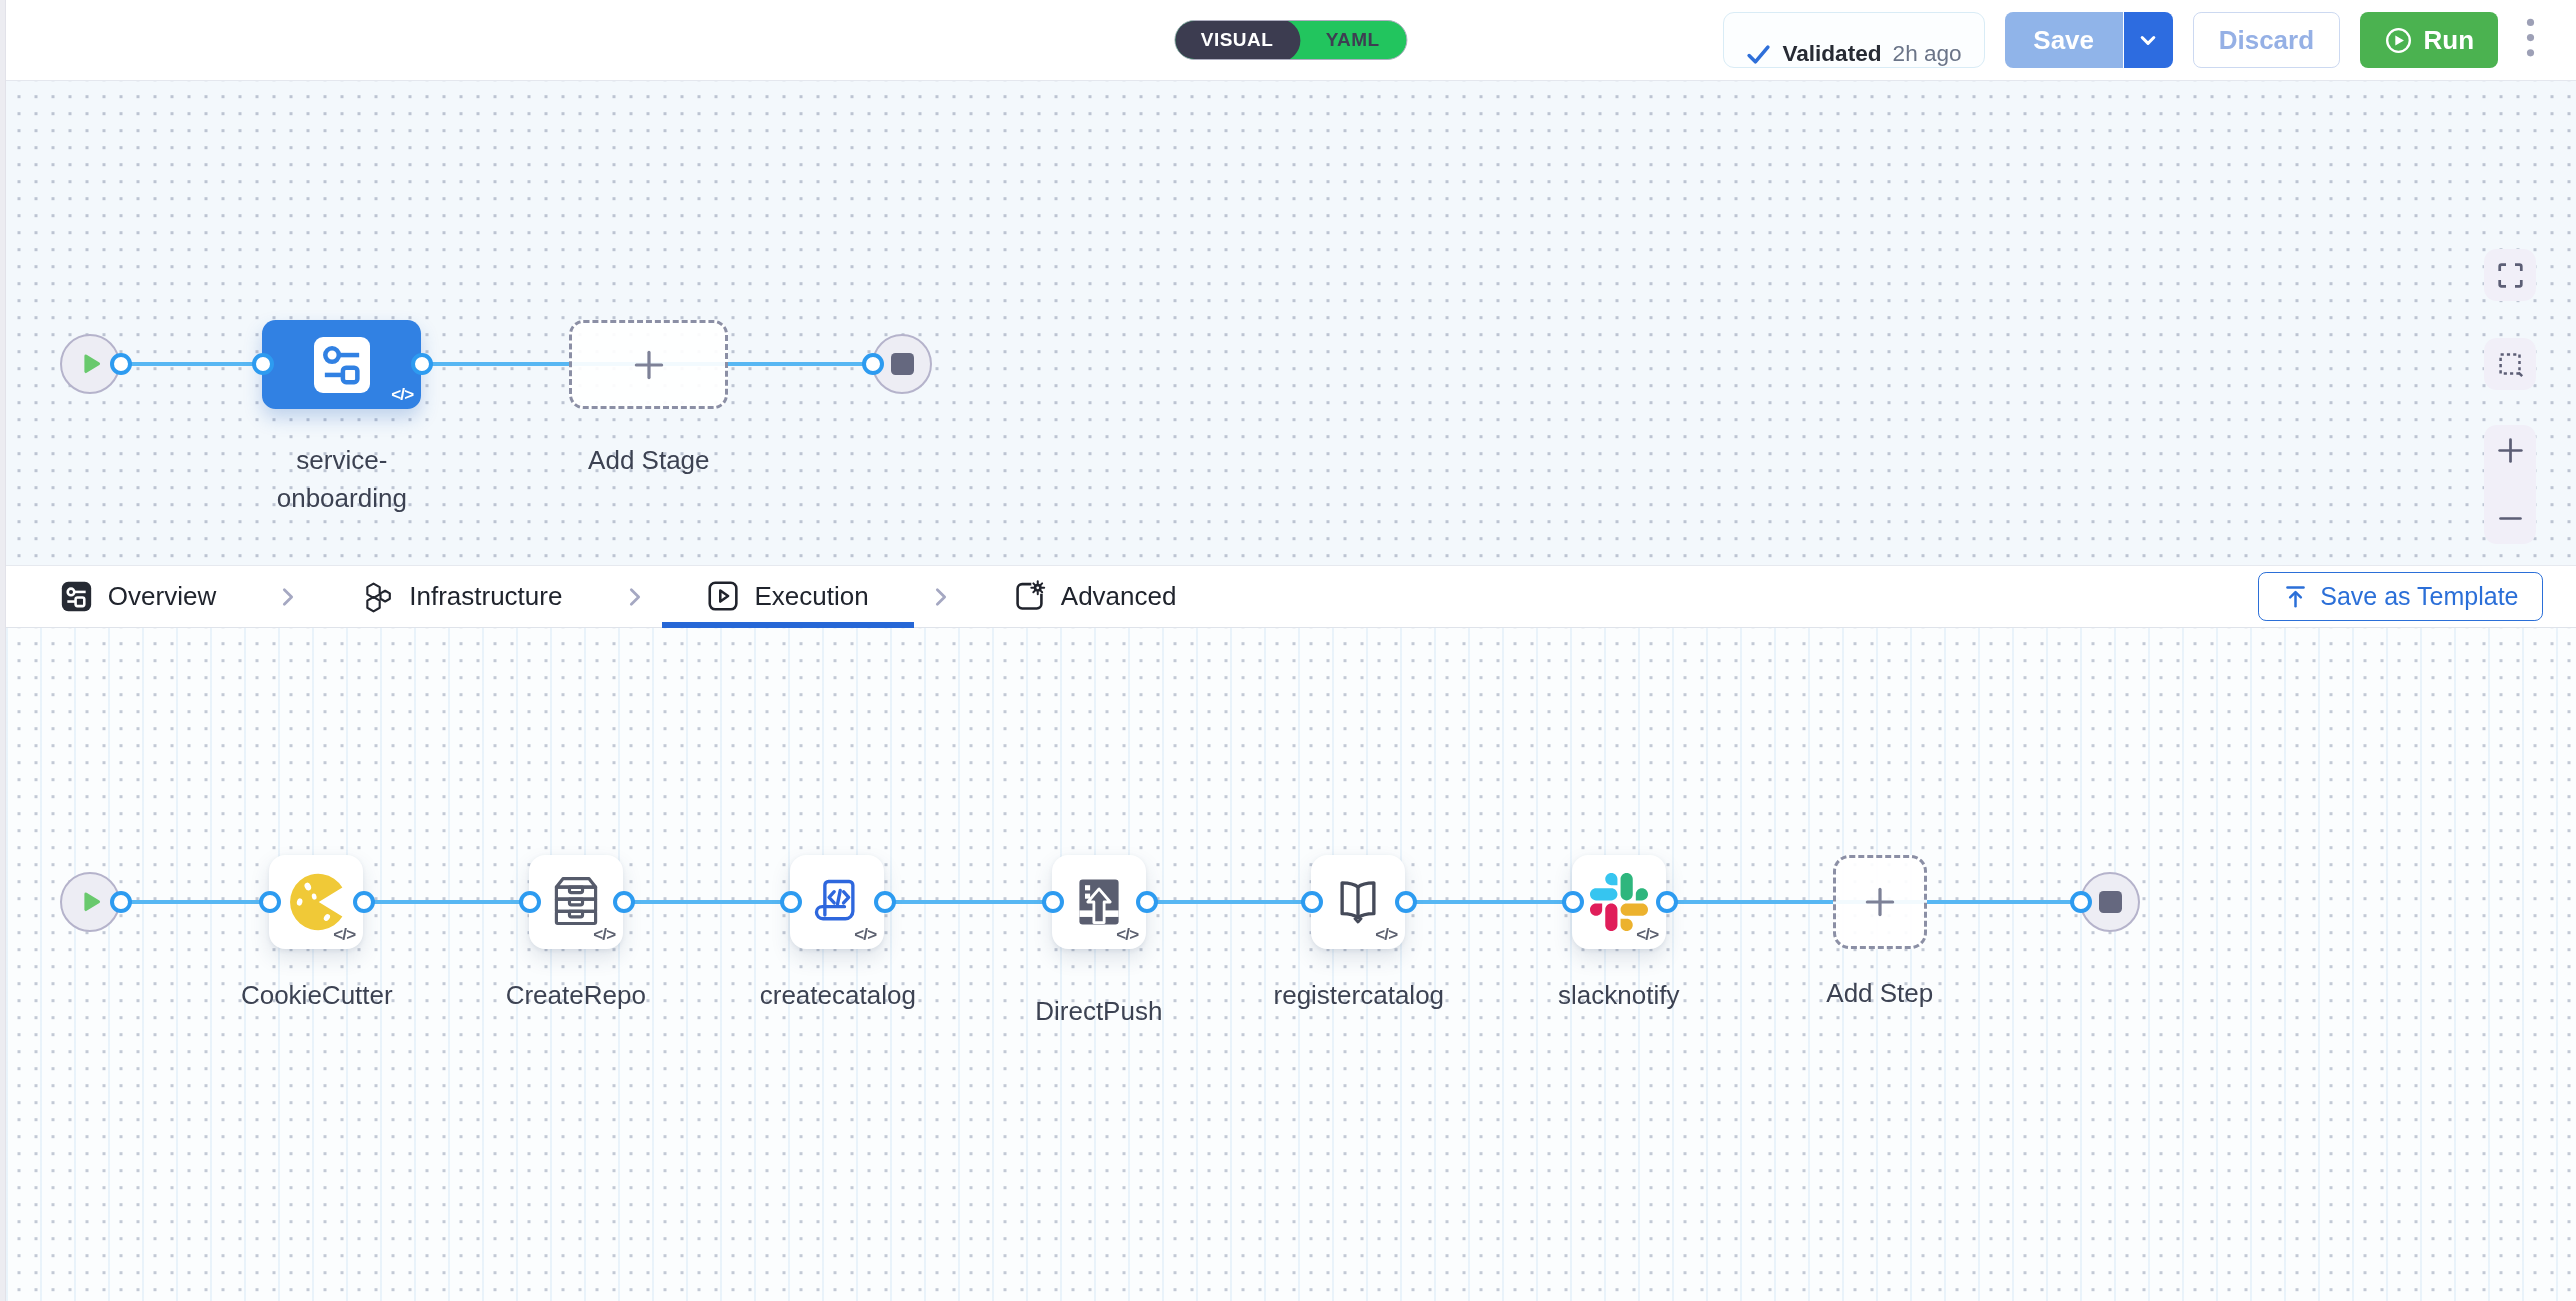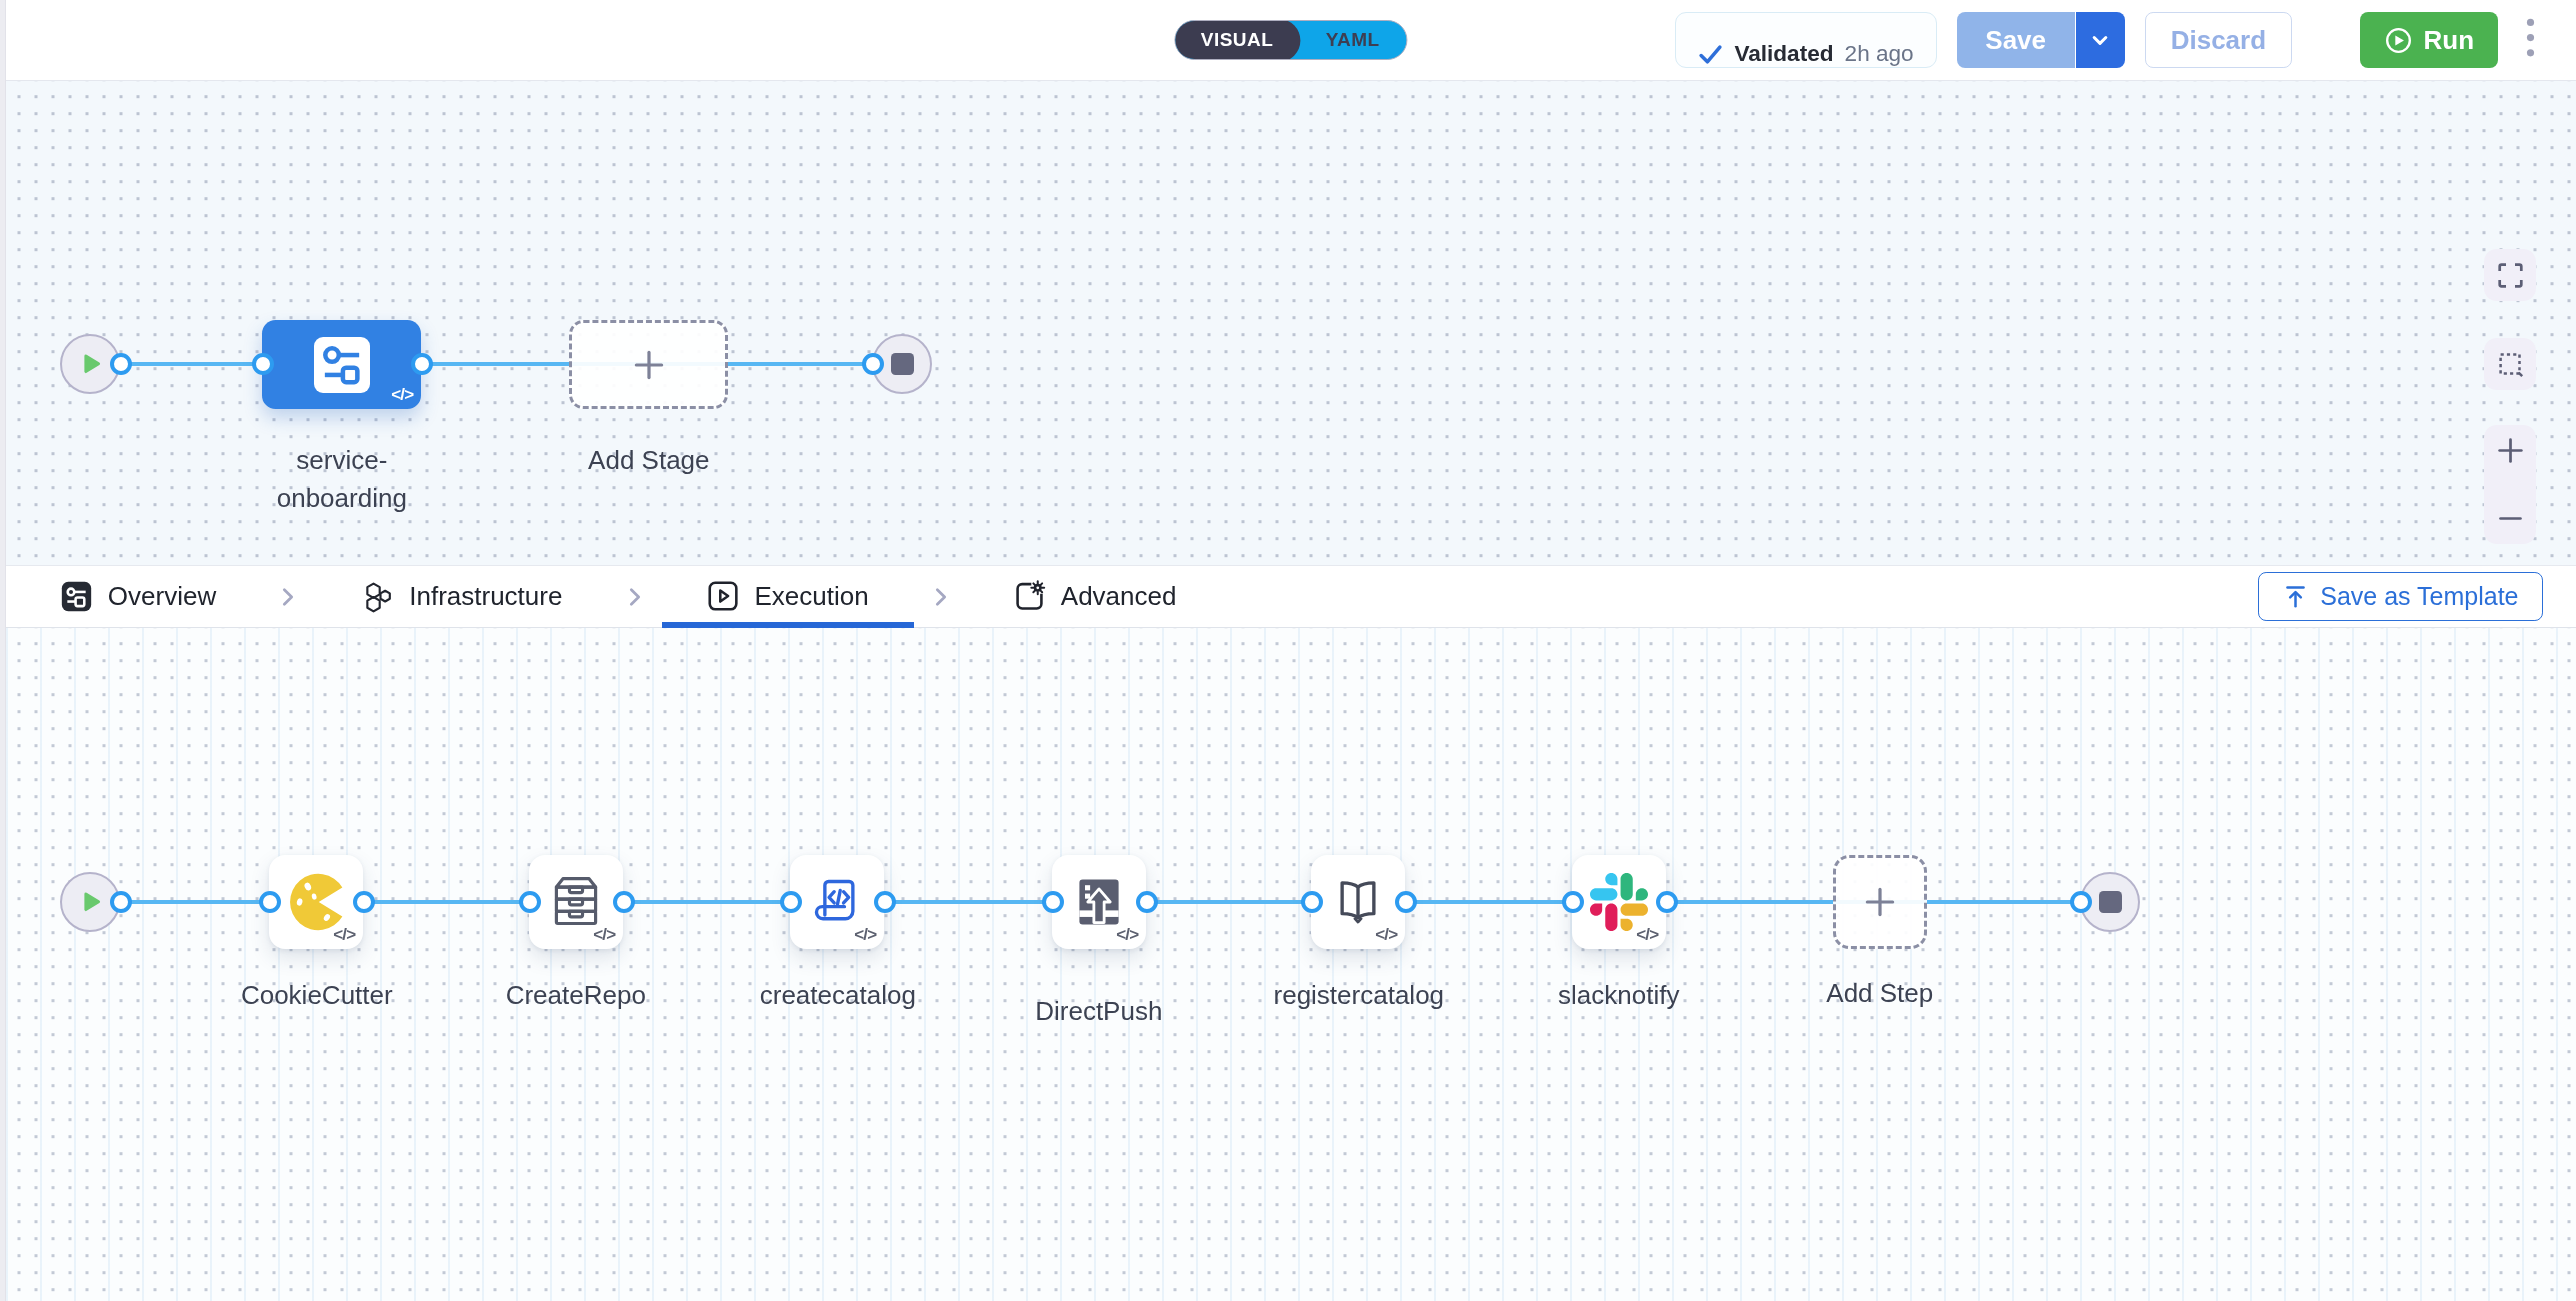--- a/index.html
+++ b/index.html
@@ -9,38 +9,38 @@
   .left-strip { width:6.3px; height:100%; background:#ececf1; border-right:0.9px solid #e2e2e9; flex:none; }
   .main { position:relative; flex:1; display:flex; flex-direction:column; }
 
   
   header { height:81px; background:#fff; border-bottom:0.9px solid #e4e7ee;
     display:flex; align-items:center; padding:0 33px 0 45px; position:relative; z-index:20; flex:none; }
   .header-left { display:flex; align-items:center; gap:18px; }
   .page-title { font-size:34px; font-weight:700; color:#23262f; letter-spacing:-0.5px; }
   .mode-toggle { position:absolute; left:50%; top:50%; transform:translate(-50%,-50%);
     display:flex; align-items:center; height:40px; border:1.8px solid #aeaec0; border-radius:22px;
-    background:#0ea5e9; overflow:hidden; }
+    background:#22c55e; overflow:hidden; }
   .mode-toggle .seg { border:none; background:transparent; height:40px; padding:0 27px;
     font-family:inherit; font-size:19px; font-weight:700; letter-spacing:0.5px; color:#3e3e52; cursor:pointer; }
   .mode-toggle .seg.active { background:#3c3c50; color:#fff; border-radius:22px; margin:-1.8px; height:43px; }
   .header-right { margin-left:auto; display:flex; align-items:center; gap:20px; }
   .validated-badge { display:flex; align-items:flex-end; gap:11px; height:56px; padding:0 22px;
     background:#fcfeff; border:1.8px solid #d9ecf6; border-radius:11px; }
   .validated-badge b { font-size:22.6px; color:#272b34; }
   .validated-badge span { font-size:22.6px; color:#6a7488; }
   .save-split { display:flex; height:56px; border-radius:8.1px; overflow:hidden; }
   .save-main { width:119px; background:#90b4e9; color:#fff; border:none; font-family:inherit;
     font-size:26px; font-weight:700; border-right:1.8px solid #fff; cursor:pointer; }
   .save-caret { width:49px; background:#2d6ce0; border:none; display:flex; align-items:center;
     justify-content:center; cursor:pointer; }
   .discard-btn { height:56px; padding:0 25px; background:#fff; border:1.8px solid #ccd9f1; border-radius:8.1px;
     color:#95b0e5; font-family:inherit; font-size:26px; font-weight:700; cursor:pointer; }
   .run-btn { height:56px; padding:0 23.5px; background:#4bb250; border:none; border-radius:8.1px; color:#fff;
-    font-family:inherit; font-size:26px; font-weight:700; display:flex; align-items:center; gap:11px; cursor:pointer;margin-left:48px; }
+    font-family:inherit; font-size:26px; font-weight:700; display:flex; align-items:center; gap:11px; cursor:pointer; }
   .kebab-btn { background:none; border:none; cursor:pointer; padding:3.6px 7.2px; }
 
   
   .canvas { position:relative; flex:none; }
   .canvas-stage { height:484px;
     background-color:#f3f8fc;
     background-image:radial-gradient(#bcc4d2 1.5px, rgba(0,0,0,0) 1.7px);
     background-size:17px 17px; background-position:4.5px 7.2px; }
   .canvas-exec { height:673px;
     background-color:#fbfdfe;

